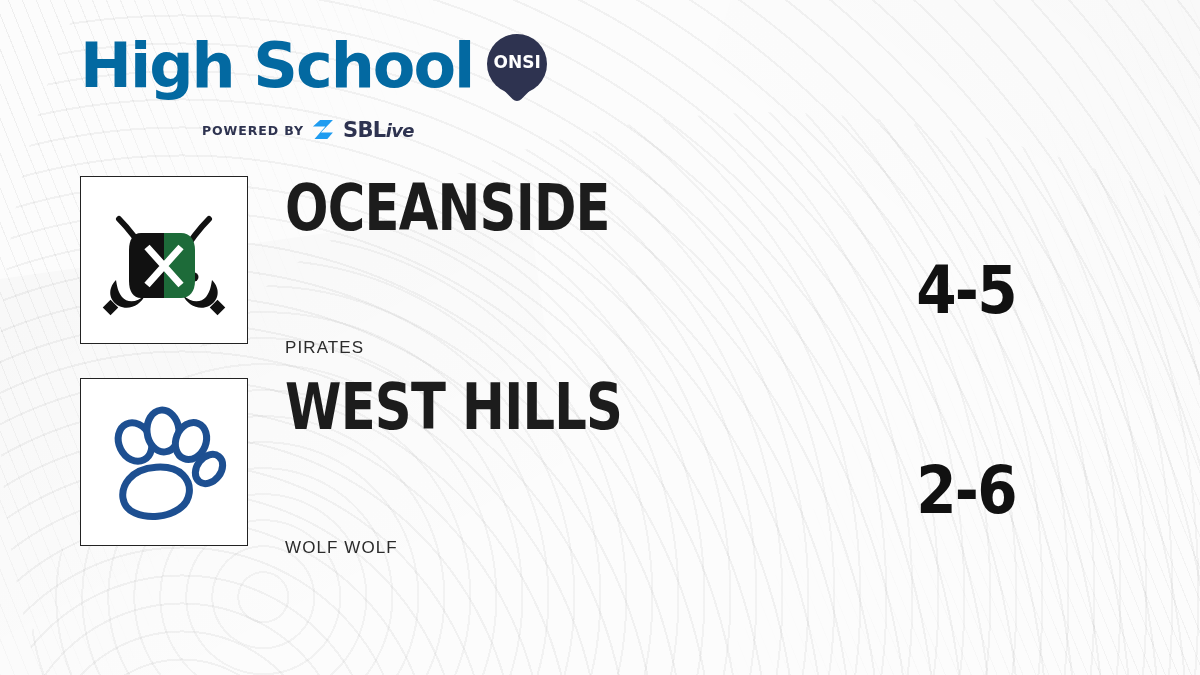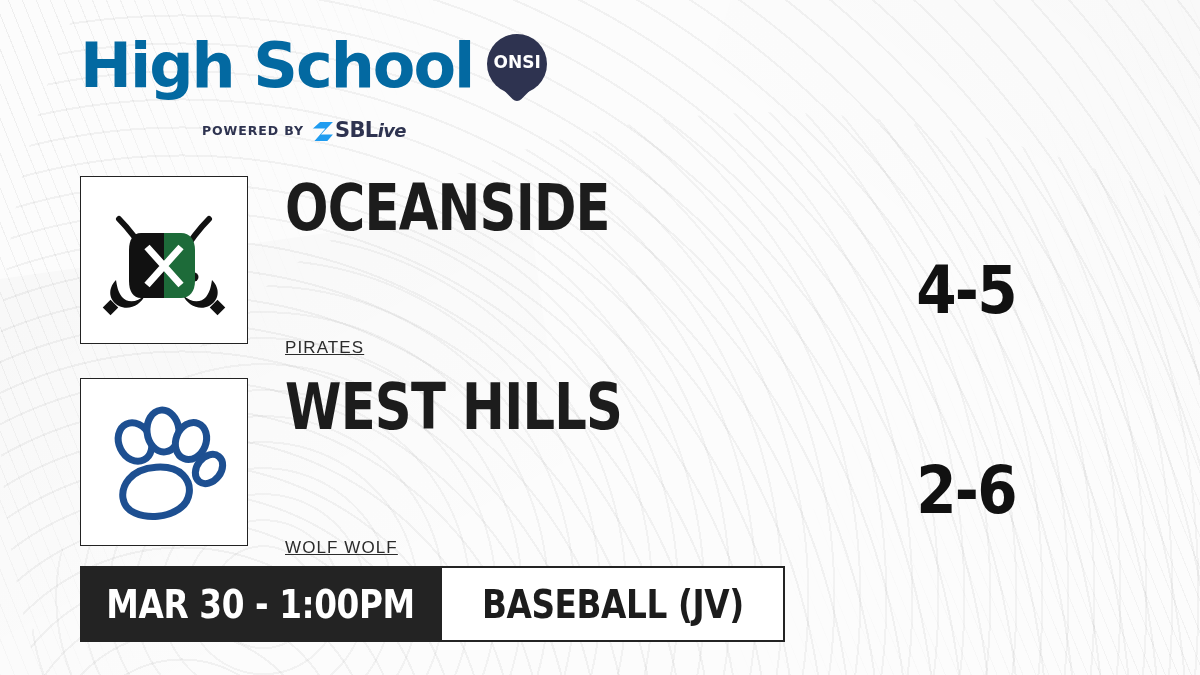--- a/index.html
+++ b/index.html
@@ -80,21 +80,21 @@
     color:#ffffff;font-family:"DejaVu Sans", sans-serif;font-weight:bold;
     font-size:17px;line-height:0.88;letter-spacing:0px;z-index:2;
   }
   .powered{
     display:flex;align-items:center;margin-top:22px;margin-left:122px;
   }
   .powered-by{
     font-size:12.5px;font-weight:bold;color:#2e3350;letter-spacing:0.9px;
     font-family:"DejaVu Sans", sans-serif;
   }
-  .sblive{display:flex;align-items:flex-end;margin-left:9px;}
+  .sblive{display:flex;align-items:flex-start;margin-left:9px;gap:8px;}
   .sb-bolt{
     display:inline-block;width:20px;height:19px;background:#1f9cf0;margin-right:2px;
     clip-path:polygon(100% 0%, 36% 0%, 0% 34%, 62% 34%, 8% 100%, 72% 100%, 100% 66%, 40% 66%);
   }
   .sb-text{
     font-size:21px;font-weight:bold;color:#2e3350;letter-spacing:-0.6px;
     font-family:"DejaVu Sans", sans-serif;line-height:1;
   }
   .sb-text .ive{font-style:italic;font-size:18px;}
 
@@ -112,21 +112,21 @@
     font-family:"DejaVu Sans", sans-serif;font-weight:bold;
     font-size:64px;color:#1c1c1c;line-height:1;
     letter-spacing:-1px;transform:scaleX(0.80);transform-origin:left center;
     white-space:nowrap;
   }
   .team-name.one{top:176px;}
   .team-name.two{top:375px;}
 
   .team-mascot{
     position:absolute;left:285px;font-size:17px;color:#2b2b2b;
-    letter-spacing:1.1px;font-family:"Liberation Sans", sans-serif;text-decoration:underline;
+    letter-spacing:1.1px;font-family:"Liberation Sans", sans-serif;
   }
   .team-mascot.one{top:338px;}
   .team-mascot.two{top:538px;}
 
   .record{
     position:absolute;
     font-family:"DejaVu Sans", sans-serif;font-weight:bold;
     font-size:66px;color:#111111;letter-spacing:-2px;line-height:1;
     transform:scaleX(0.88);transform-origin:center;
     text-align:center;width:200px;
@@ -220,22 +220,14 @@
   </div>
 
   <div class="team-name one">OCEANSIDE</div>
   <div class="team-mascot one">PIRATES</div>
   <div class="record one">4-5</div>
 
   <div class="team-name two">WEST HILLS</div>
   <div class="team-mascot two">WOLF WOLF</div>
   <div class="record two">2-6</div>
 
-  <div class="infobar">
-    <div class="infobar-date">
-      <span class="bar-text">MAR 30 - 1:00PM</span>
-    </div>
-    <div class="infobar-sport">
-      <span class="bar-text">BASEBALL (JV)</span>
-    </div>
-  </div>
 
 </div>
 
 </body></html>

